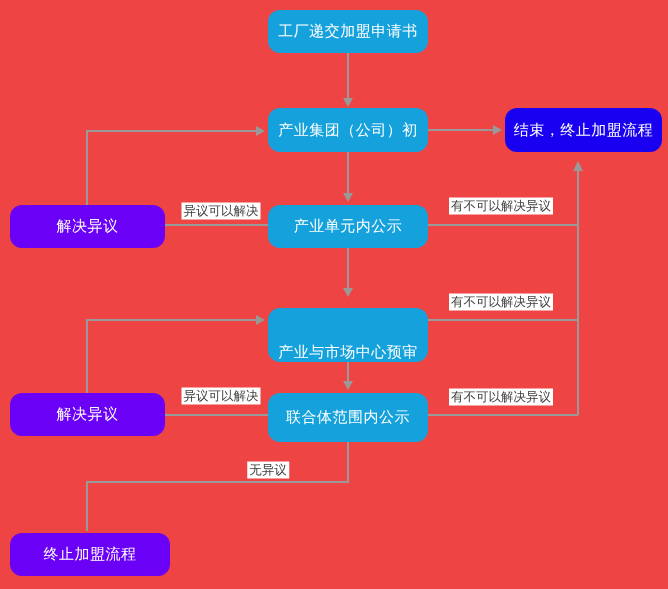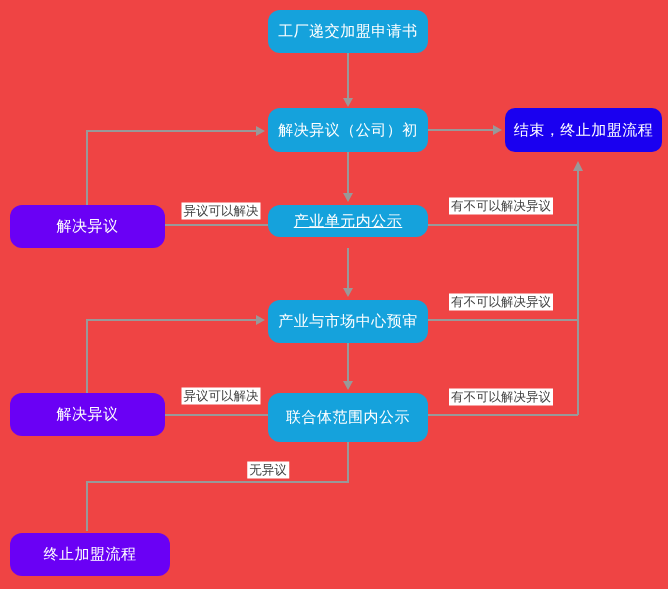--- a/index.html
+++ b/index.html
@@ -21,24 +21,24 @@
     white-space:nowrap;
     box-sizing:border-box;
     text-align:center;
   }
   .node-cyan{background:#15A2DC;}
   .node-blue{background:#1A00F0;}
   .node-purple{background:#6A00F5;}
 
   .n-factory {left:268px;top:10px; width:160px;height:43px;}
   .n-group   {left:268px;top:108px;width:160px;height:44px;}
-  .n-end     {left:505px;top:108px;width:157px;height:44px;border-radius:10px;}
+  .n-end     {left:505px;top:108px;width:157px;height:44px;}
   .n-resolve1{left:10px; top:205px;width:155px;height:43px;}
-  .n-unit    {left:268px;top:205px;width:160px;height:32px;text-decoration:underline;}
-  .n-center  {left:268px;top:300px;width:160px;height:43px;}
+  .n-unit    {left:268px;top:205px;width:160px;height:43px;}
+  .n-center  {left:268px;top:308px;width:160px;height:54px;align-items:flex-end;}
   .n-union   {left:268px;top:393px;width:160px;height:49px;justify-content:center;}
   .n-resolve2{left:10px; top:393px;width:155px;height:43px;}
   .n-deposit {left:10px; top:533px;width:160px;height:43px;}
 
   .edge-label{
     position:absolute;
     transform:translate(-50%,-50%);
     font-size:12.5px;
     color:#404040;
     white-space:nowrap;
@@ -84,21 +84,21 @@
       <polygon points="343,381 353,381 348,390"></polygon>
       <polygon points="573,171 583,171 578,161"></polygon>
     </g>
   </svg>
 
   <div class="node node-cyan n-factory">
     <span>工厂递交加盟申请书</span>
   </div>
 
   <div class="node node-cyan n-group">
-    <span>解决异议（公司）初</span>
+    <span>产业集团（公司）初</span>
   </div>
 
   <div class="node node-blue n-end">
     <span>结束，终止加盟流程</span>
   </div>
 
   <div class="node node-purple n-resolve1">
     <span>解决异议</span>
   </div>
 

